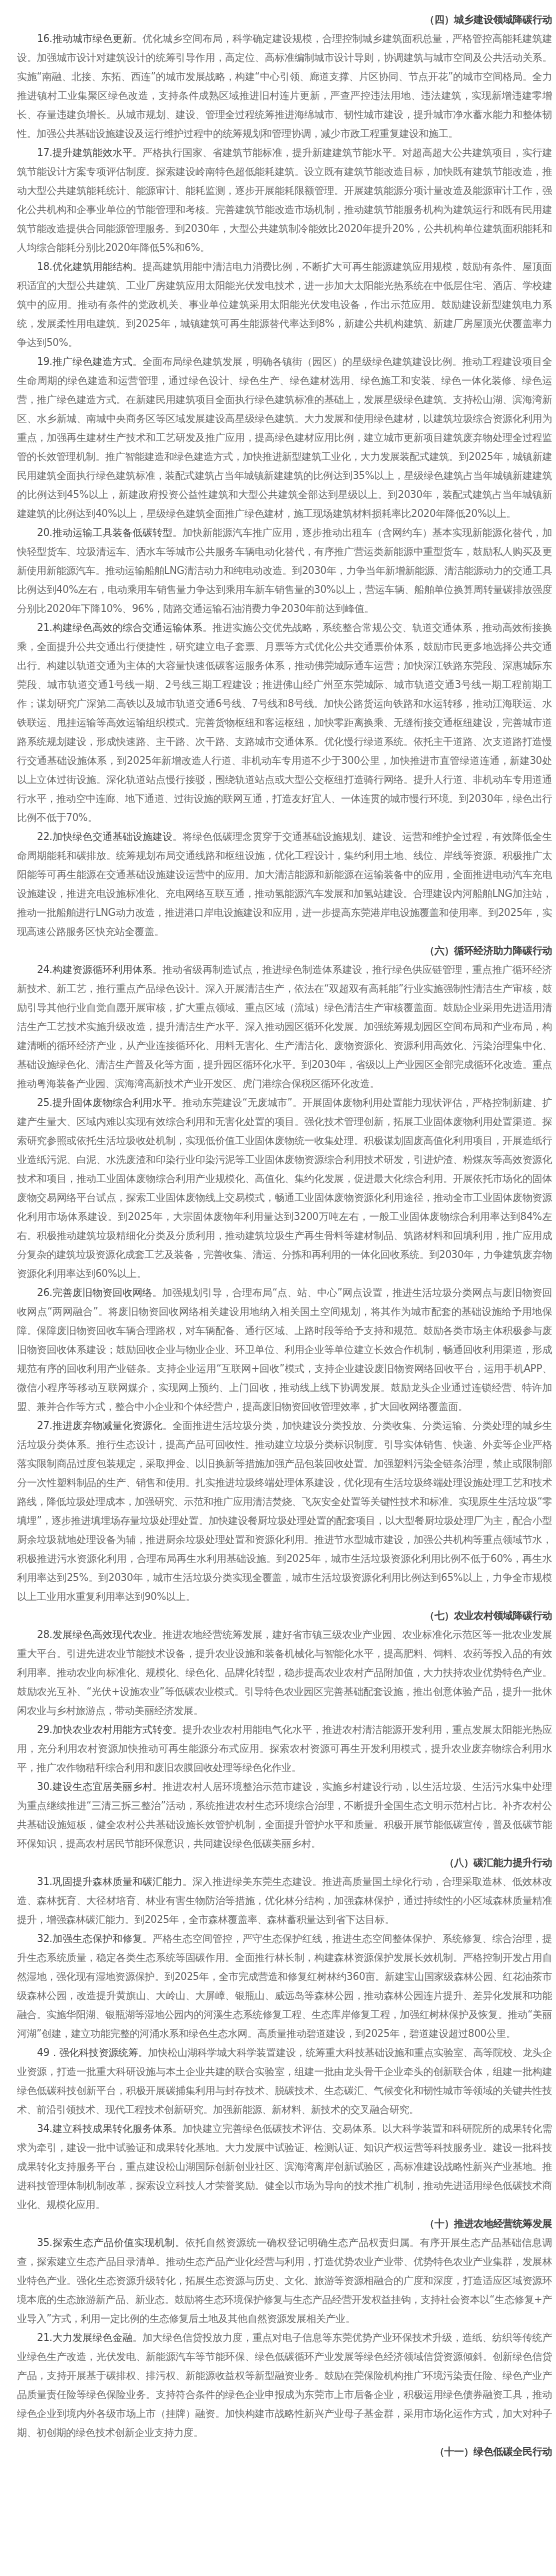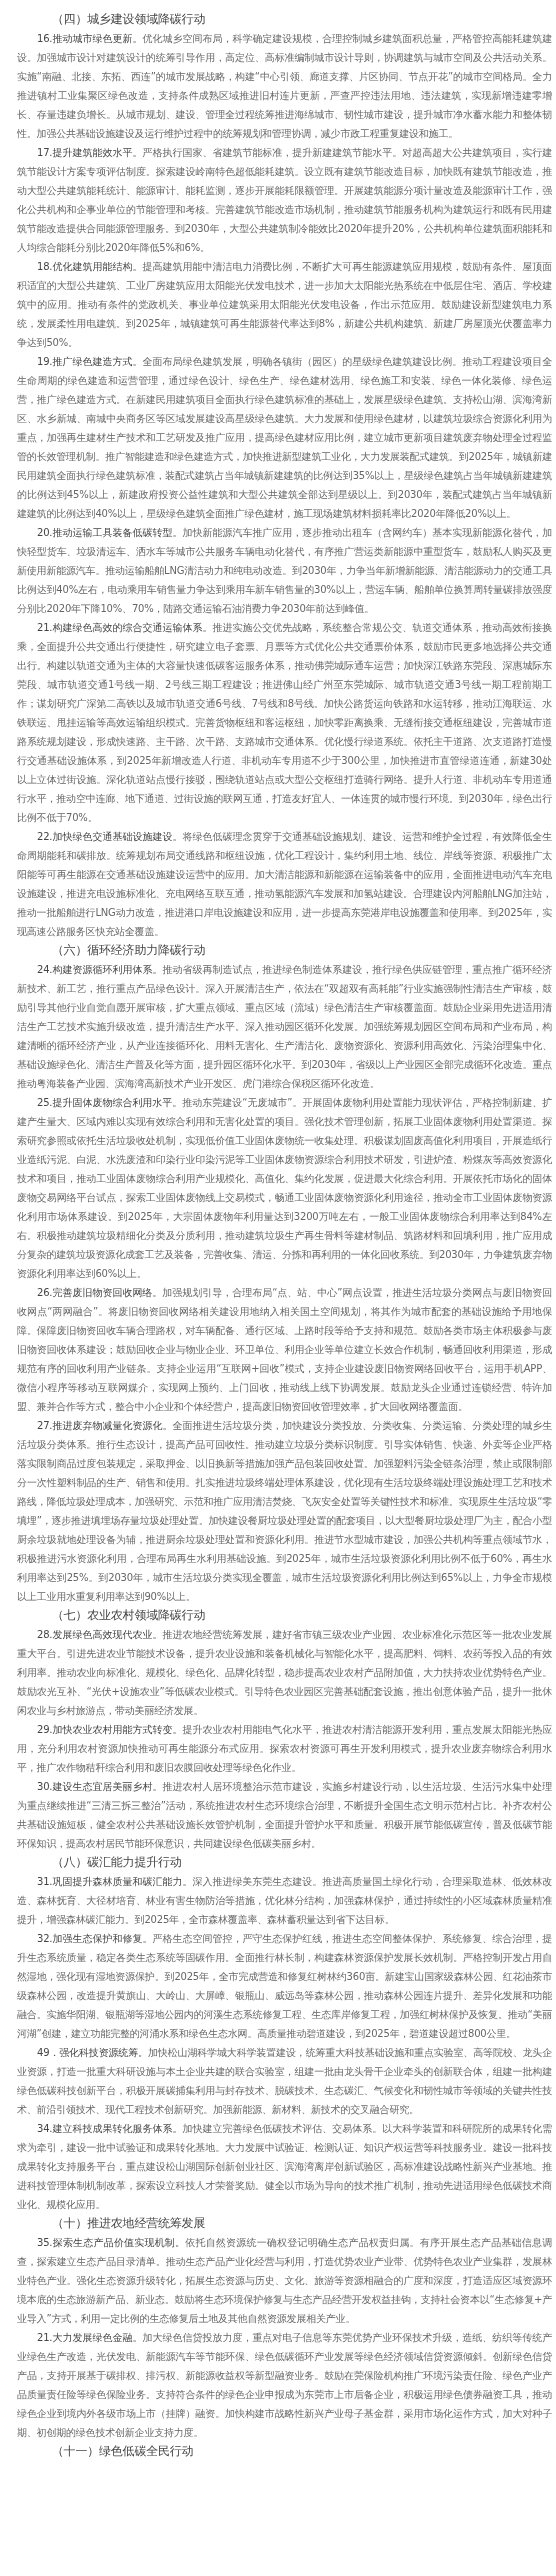--- a/index.html
+++ b/index.html
@@ -1,33 +1,33 @@
 <!DOCTYPE html>
 <html style="font-size:8.2px"><head>
 <meta charset="utf-8">
 <style>
   html, body { margin:0; padding:0; background:#ffffff; }
   body { width:556px; font-family:"DejaVu Sans","Liberation Sans",sans-serif; }
   .doc { padding:10.3px 4.1px 31px 17px; width:535px; box-sizing:content-box; }
   .p { margin:0; font-size:10px; line-height:19px; color:#666666; text-indent:2em; text-align:justify; letter-spacing:-0.2px; }
   .p b { color:#444444; font-weight:normal; }
-  .h { margin:0; font-size:12px; line-height:19px; color:#444444; font-weight:normal; padding-left:2.9em; letter-spacing:-0.2px; }
+  .h { margin:0; font-size:10px; line-height:19px; color:#444444; font-weight:bold; padding-left:2.9em; letter-spacing:-0.2px;text-align:right; }
 </style>
 </head>
 <body>
 
 <div class="doc">
 
   <p class="h">（四）城乡建设领域降碳行动</p>
   <p class="p"><b>16.推动城市绿色更新。</b><span>优化城乡空间布局，科学确定建设规模，合理控制城乡建筑面积总量，严格管控高能耗建筑建设。加强城市设计对建筑设计的统筹引导作用，高定位、高标准编制城市设计导则，协调建筑与城市空间及公共活动关系。实施“南融、北接、东拓、西连”的城市发展战略，构建“中心引领、廊道支撑、片区协同、节点开花”的城市空间格局。全力推进镇村工业集聚区绿色改造，支持条件成熟区域推进旧村连片更新，严查严控违法用地、违法建筑，实现新增违建零增长、存量违建负增长。从城市规划、建设、管理全过程统筹推进海绵城市、韧性城市建设，提升城市净水蓄水能力和整体韧性。加强公共基础设施建设及运行维护过程中的统筹规划和管理协调，减少市政工程重复建设和施工。</span></p>
   <p class="p"><b>17.提升建筑能效水平。</b><span>严格执行国家、省建筑节能标准，提升新建建筑节能水平。对超高超大公共建筑项目，实行建筑节能设计方案专项评估制度。探索建设岭南特色超低能耗建筑。设立既有建筑节能改造目标，加快既有建筑节能改造，推动大型公共建筑能耗统计、能源审计、能耗监测，逐步开展能耗限额管理。开展建筑能源分项计量改造及能源审计工作，强化公共机构和企事业单位的节能管理和考核。完善建筑节能改造市场机制，推动建筑节能服务机构为建筑运行和既有民用建筑节能改造提供合同能源管理服务。到2030年，大型公共建筑制冷能效比2020年提升20%，公共机构单位建筑面积能耗和人均综合能耗分别比2020年降低5%和6%。</span></p>
   <p class="p"><b>18.优化建筑用能结构。</b><span>提高建筑用能中清洁电力消费比例，不断扩大可再生能源建筑应用规模，鼓励有条件、屋顶面积适宜的大型公共建筑、工业厂房建筑应用太阳能光伏发电技术，进一步加大太阳能光热系统在中低层住宅、酒店、学校建筑中的应用。推动有条件的党政机关、事业单位建筑采用太阳能光伏发电设备，作出示范应用。鼓励建设新型建筑电力系统，发展柔性用电建筑。到2025年，城镇建筑可再生能源替代率达到8%，新建公共机构建筑、新建厂房屋顶光伏覆盖率力争达到50%。</span></p>
   <p class="p"><b>19.推广绿色建造方式。</b><span>全面布局绿色建筑发展，明确各镇街（园区）的星级绿色建筑建设比例。推动工程建设项目全生命周期的绿色建造和运营管理，通过绿色设计、绿色生产、绿色建材选用、绿色施工和安装、绿色一体化装修、绿色运营，推广绿色建造方式。在新建民用建筑项目全面执行绿色建筑标准的基础上，发展星级绿色建筑。支持松山湖、滨海湾新区、水乡新城、南城中央商务区等区域发展建设高星级绿色建筑。大力发展和使用绿色建材，以建筑垃圾综合资源化利用为重点，加强再生建材生产技术和工艺研发及推广应用，提高绿色建材应用比例，建立城市更新项目建筑废弃物处理全过程监管的长效管理机制。推广智能建造和绿色建造方式，加快推进新型建筑工业化，大力发展装配式建筑。到2025年，城镇新建民用建筑全面执行绿色建筑标准，装配式建筑占当年城镇新建建筑的比例达到35%以上，星级绿色建筑占当年城镇新建建筑的比例达到45%以上，新建政府投资公益性建筑和大型公共建筑全部达到星级以上。到2030年，装配式建筑占当年城镇新建建筑的比例达到40%以上，星级绿色建筑全面推广绿色建材，施工现场建筑材料损耗率比2020年降低20%以上。</span></p>
 
-  <p class="p"><b>20.推动运输工具装备低碳转型。</b><span>加快新能源汽车推广应用，逐步推动出租车（含网约车）基本实现新能源化替代，加快轻型货车、垃圾清运车、洒水车等城市公共服务车辆电动化替代，有序推广营运类新能源中重型货车，鼓励私人购买及更新使用新能源汽车。推动运输船舶LNG清洁动力和纯电动改造。到2030年，力争当年新增新能源、清洁能源动力的交通工具比例达到40%左右，电动乘用车销售量力争达到乘用车新车销售量的30%以上，营运车辆、船舶单位换算周转量碳排放强度分别比2020年下降10%、70%，陆路交通运输石油消费力争2030年前达到峰值。</span></p>
+  <p class="p"><b>20.推动运输工具装备低碳转型。</b><span>加快新能源汽车推广应用，逐步推动出租车（含网约车）基本实现新能源化替代，加快轻型货车、垃圾清运车、洒水车等城市公共服务车辆电动化替代，有序推广营运类新能源中重型货车，鼓励私人购买及更新使用新能源汽车。推动运输船舶LNG清洁动力和纯电动改造。到2030年，力争当年新增新能源、清洁能源动力的交通工具比例达到40%左右，电动乘用车销售量力争达到乘用车新车销售量的30%以上，营运车辆、船舶单位换算周转量碳排放强度分别比2020年下降10%、96%，陆路交通运输石油消费力争2030年前达到峰值。</span></p>
   <p class="p"><b>21.构建绿色高效的综合交通运输体系。</b><span>推进实施公交优先战略，系统整合常规公交、轨道交通体系，推动高效衔接换乘，全面提升公共交通出行便捷性，研究建立电子套票、月票等方式优化公共交通票价体系，鼓励市民更多地选择公共交通出行。构建以轨道交通为主体的大容量快速低碳客运服务体系，推动佛莞城际通车运营；加快深江铁路东莞段、深惠城际东莞段、城市轨道交通1号线一期、2号线三期工程建设；推进佛山经广州至东莞城际、城市轨道交通3号线一期工程前期工作；谋划研究广深第二高铁以及城市轨道交通6号线、7号线和8号线。加快公路货运向铁路和水运转移，推动江海联运、水铁联运、甩挂运输等高效运输组织模式。完善货物枢纽和客运枢纽，加快零距离换乘、无缝衔接交通枢纽建设，完善城市道路系统规划建设，形成快速路、主干路、次干路、支路城市交通体系。优化慢行绿道系统。依托主干道路、次支道路打造慢行交通基础设施体系，到2025年新增改造人行道、非机动车专用道不少于300公里，加快推进市直管绿道连通，新建30处以上立体过街设施。深化轨道站点慢行接驳，围绕轨道站点或大型公交枢纽打造骑行网络。提升人行道、非机动车专用道通行水平，推动空中连廊、地下通道、过街设施的联网互通，打造友好宜人、一体连贯的城市慢行环境。到2030年，绿色出行比例不低于70%。</span></p>
   <p class="p"><b>22.加快绿色交通基础设施建设。</b><span>将绿色低碳理念贯穿于交通基础设施规划、建设、运营和维护全过程，有效降低全生命周期能耗和碳排放。统筹规划布局交通线路和枢纽设施，优化工程设计，集约利用土地、线位、岸线等资源。积极推广太阳能等可再生能源在交通基础设施建设运营中的应用。加大清洁能源和新能源在运输装备中的应用，全面推进电动汽车充电设施建设，推进充电设施标准化、充电网络互联互通，推动氢能源汽车发展和加氢站建设。合理建设内河船舶LNG加注站，推动一批船舶进行LNG动力改造，推进港口岸电设施建设和应用，进一步提高东莞港岸电设施覆盖和使用率。到2025年，实现高速公路服务区快充站全覆盖。</span></p>
 
   <p class="h">（六）循环经济助力降碳行动</p>
   <p class="p"><b>24.构建资源循环利用体系。</b><span>推动省级再制造试点，推进绿色制造体系建设，推行绿色供应链管理，重点推广循环经济新技术、新工艺，推行重点产品绿色设计。深入开展清洁生产，依法在“双超双有高耗能”行业实施强制性清洁生产审核，鼓励引导其他行业自觉自愿开展审核，扩大重点领域、重点区域（流域）绿色清洁生产审核覆盖面。鼓励企业采用先进适用清洁生产工艺技术实施升级改造，提升清洁生产水平。深入推动园区循环化发展。加强统筹规划园区空间布局和产业布局，构建清晰的循环经济产业，从产业连接循环化、用料无害化、生产清洁化、废物资源化、资源利用高效化、污染治理集中化、基础设施绿色化、清洁生产普及化等方面，提升园区循环化水平。到2030年，省级以上产业园区全部完成循环化改造。重点推动粤海装备产业园、滨海湾高新技术产业开发区、虎门港综合保税区循环化改造。</span></p>
   <p class="p"><b>25.提升固体废物综合利用水平。</b><span>推动东莞建设“无废城市”。开展固体废物利用处置能力现状评估，严格控制新建、扩建产生量大、区域内难以实现有效综合利用和无害化处置的项目。强化技术管理创新，拓展工业固体废物利用处置渠道。探索研究参照或依托生活垃圾收处机制，实现低价值工业固体废物统一收集处理。积极谋划固废高值化利用项目，开展造纸行业造纸污泥、白泥、水洗废渣和印染行业印染污泥等工业固体废物资源综合利用技术研发，引进炉渣、粉煤灰等高效资源化技术和项目，推动工业固体废物综合利用产业规模化、高值化、集约化发展，促进最大化综合利用。开展依托市场化的固体废物交易网络平台试点，探索工业固体废物线上交易模式，畅通工业固体废物资源化利用途径，推动全市工业固体废物资源化利用市场体系建设。到2025年，大宗固体废物年利用量达到3200万吨左右，一般工业固体废物综合利用率达到84%左右。积极推动建筑垃圾精细化分类及分质利用，推动建筑垃圾生产再生骨料等建材制品、筑路材料和回填利用，推广应用成分复杂的建筑垃圾资源化成套工艺及装备，完善收集、清运、分拣和再利用的一体化回收系统。到2030年，力争建筑废弃物资源化利用率达到60%以上。</span></p>
   <p class="p"><b>26.完善废旧物资回收网络。</b><span>加强规划引导，合理布局“点、站、中心”网点设置，推进生活垃圾分类网点与废旧物资回收网点“两网融合”。将废旧物资回收网络相关建设用地纳入相关国土空间规划，将其作为城市配套的基础设施给予用地保障。保障废旧物资回收车辆合理路权，对车辆配备、通行区域、上路时段等给予支持和规范。鼓励各类市场主体积极参与废旧物资回收体系建设；鼓励回收企业与物业企业、环卫单位、利用企业等单位建立长效合作机制，畅通回收利用渠道，形成规范有序的回收利用产业链条。支持企业运用“互联网+回收”模式，支持企业建设废旧物资网络回收平台，运用手机APP、微信小程序等移动互联网媒介，实现网上预约、上门回收，推动线上线下协调发展。鼓励龙头企业通过连锁经营、特许加盟、兼并合作等方式，整合中小企业和个体经营户，提高废旧物资回收管理效率，扩大回收网络覆盖面。</span></p>
   <p class="p"><b>27.推进废弃物减量化资源化。</b><span>全面推进生活垃圾分类，加快建设分类投放、分类收集、分类运输、分类处理的城乡生活垃圾分类体系。推行生态设计，提高产品可回收性。推动建立垃圾分类标识制度。引导实体销售、快递、外卖等企业严格落实限制商品过度包装规定，采取押金、以旧换新等措施加强产品包装回收处置。加强塑料污染全链条治理，禁止或限制部分一次性塑料制品的生产、销售和使用。扎实推进垃圾终端处理体系建设，优化现有生活垃圾终端处理设施处理工艺和技术路线，降低垃圾处理成本，加强研究、示范和推广应用清洁焚烧、飞灰安全处置等关键性技术和标准。实现原生生活垃圾“零填埋”，逐步推进填埋场存量垃圾处理处置。加快建设餐厨垃圾处理处置的配套项目，以大型餐厨垃圾处理厂为主，配合小型厨余垃圾就地处理设备为辅，推进厨余垃圾处理处置和资源化利用。推进节水型城市建设，加强公共机构等重点领域节水，积极推进污水资源化利用，合理布局再生水利用基础设施。到2025年，城市生活垃圾资源化利用比例不低于60%，再生水利用率达到25%。到2030年，城市生活垃圾分类实现全覆盖，城市生活垃圾资源化利用比例达到65%以上，力争全市规模以上工业用水重复利用率达到90%以上。</span></p>
 
   <p class="h">（七）农业农村领域降碳行动</p>

